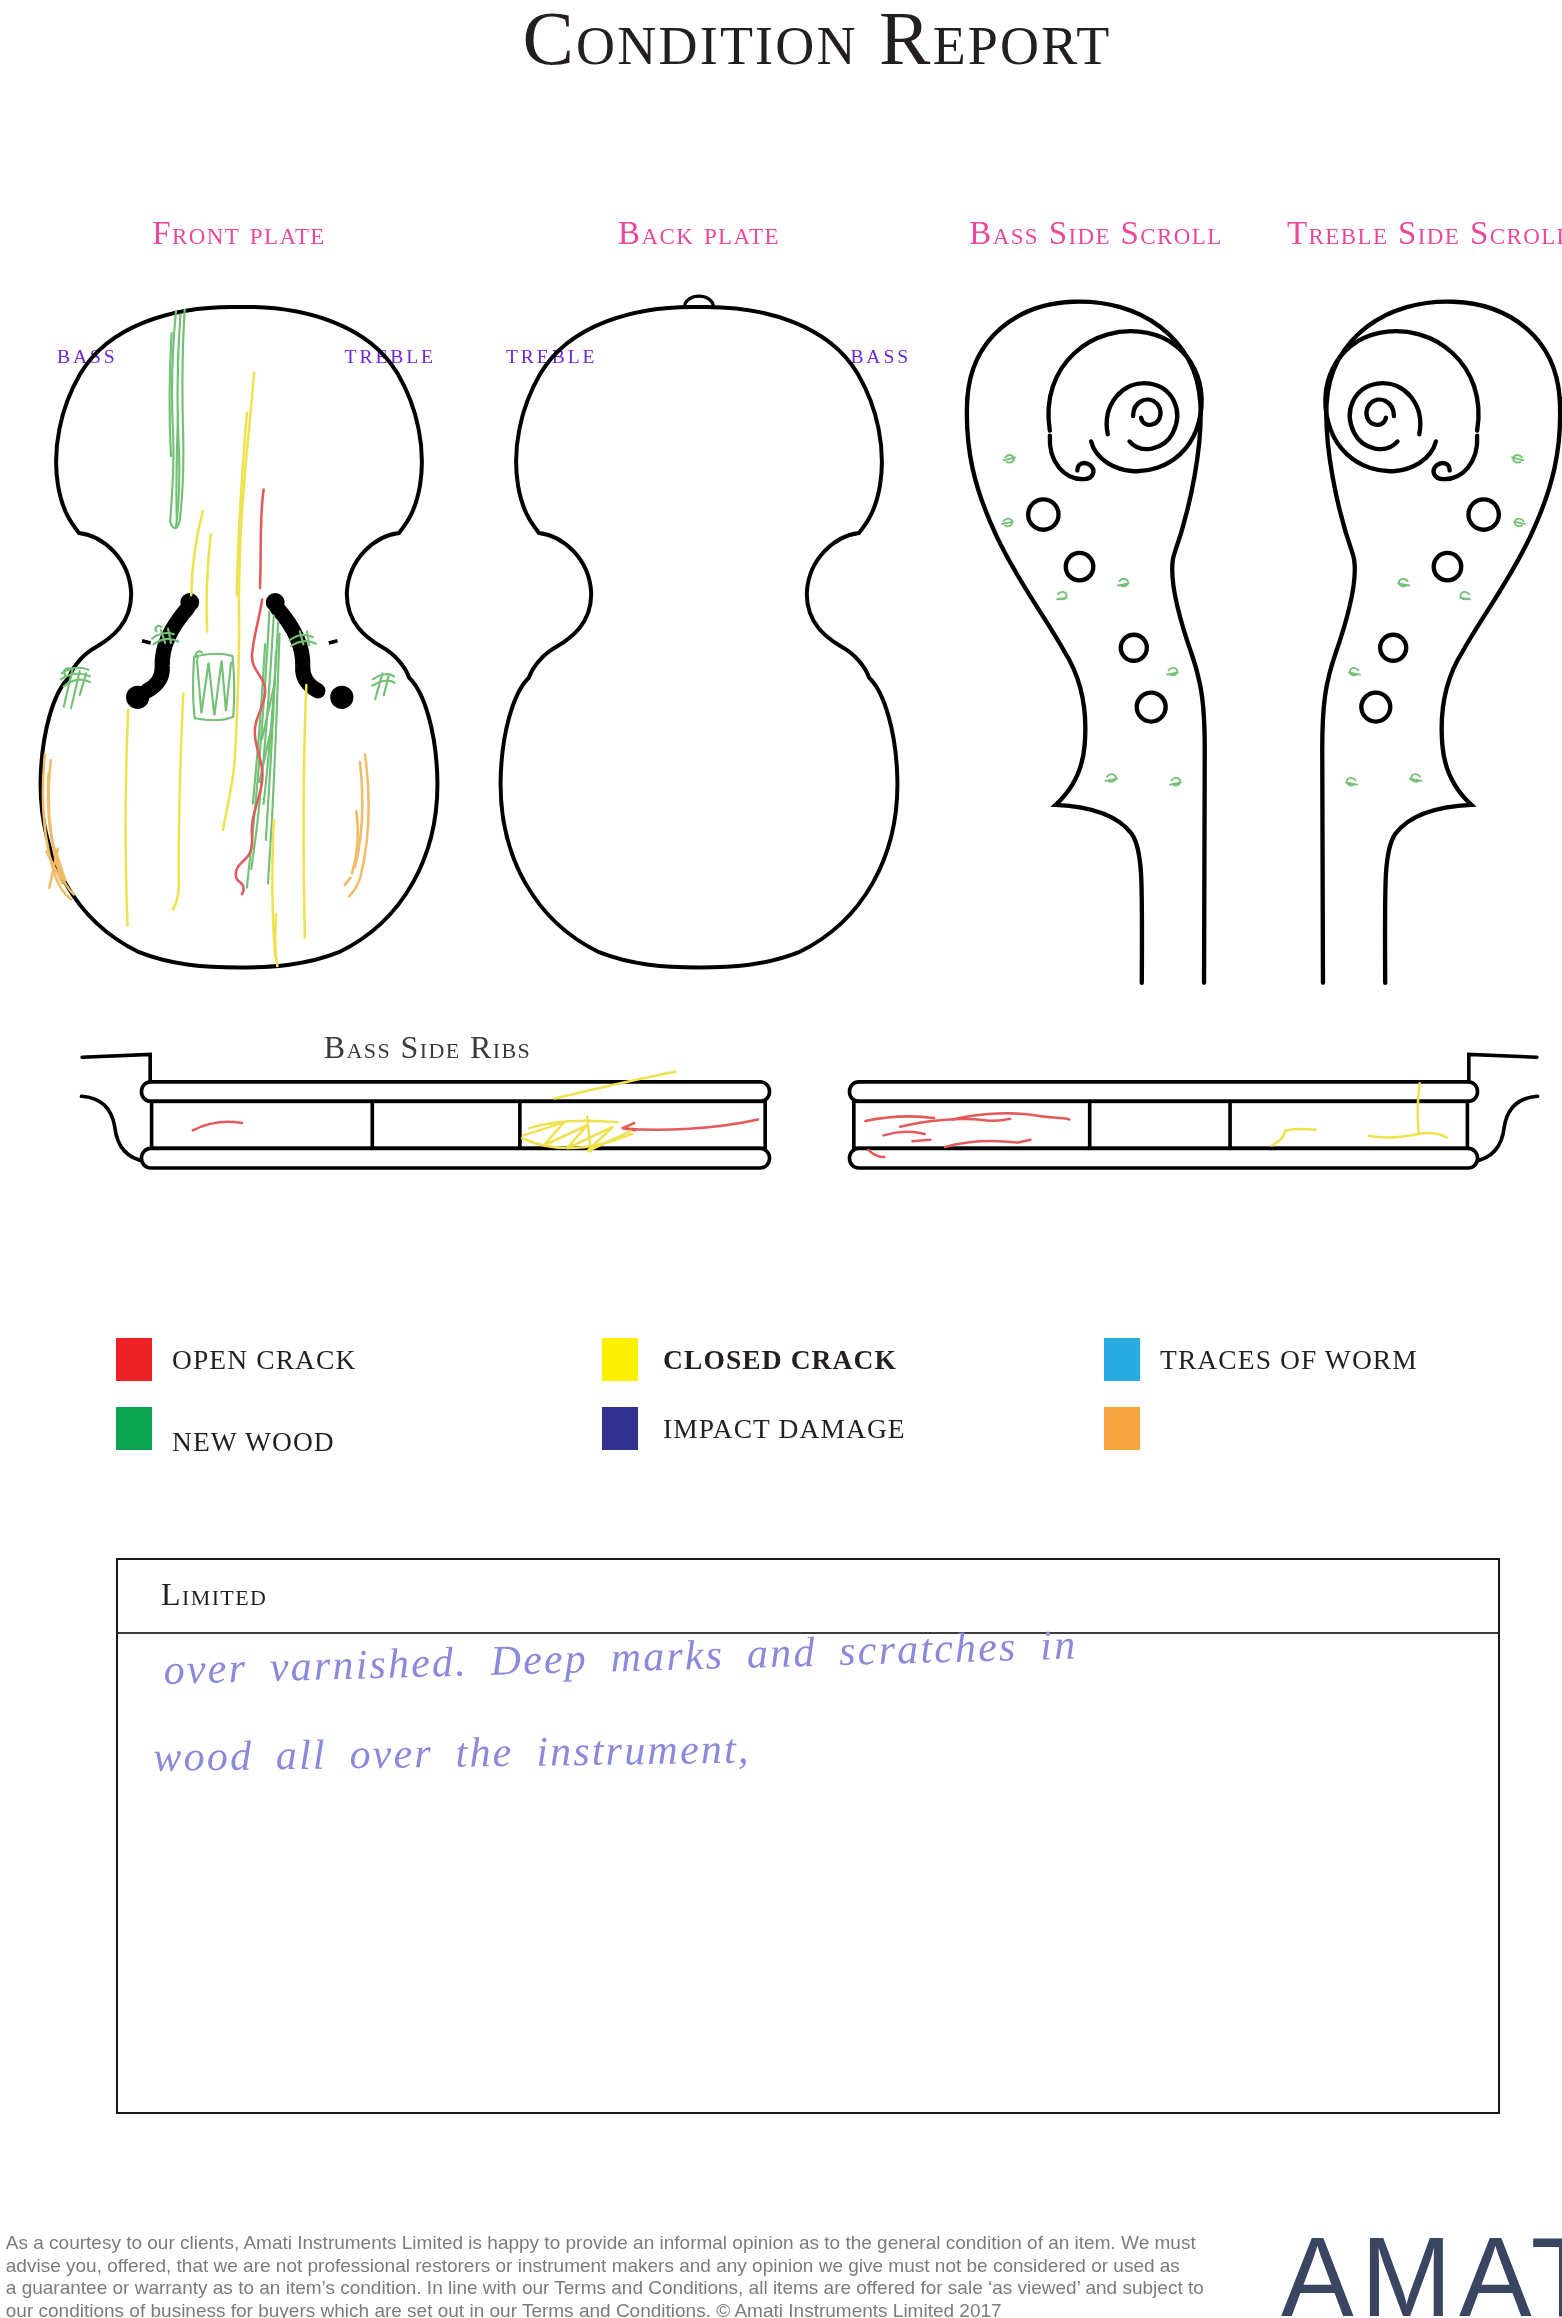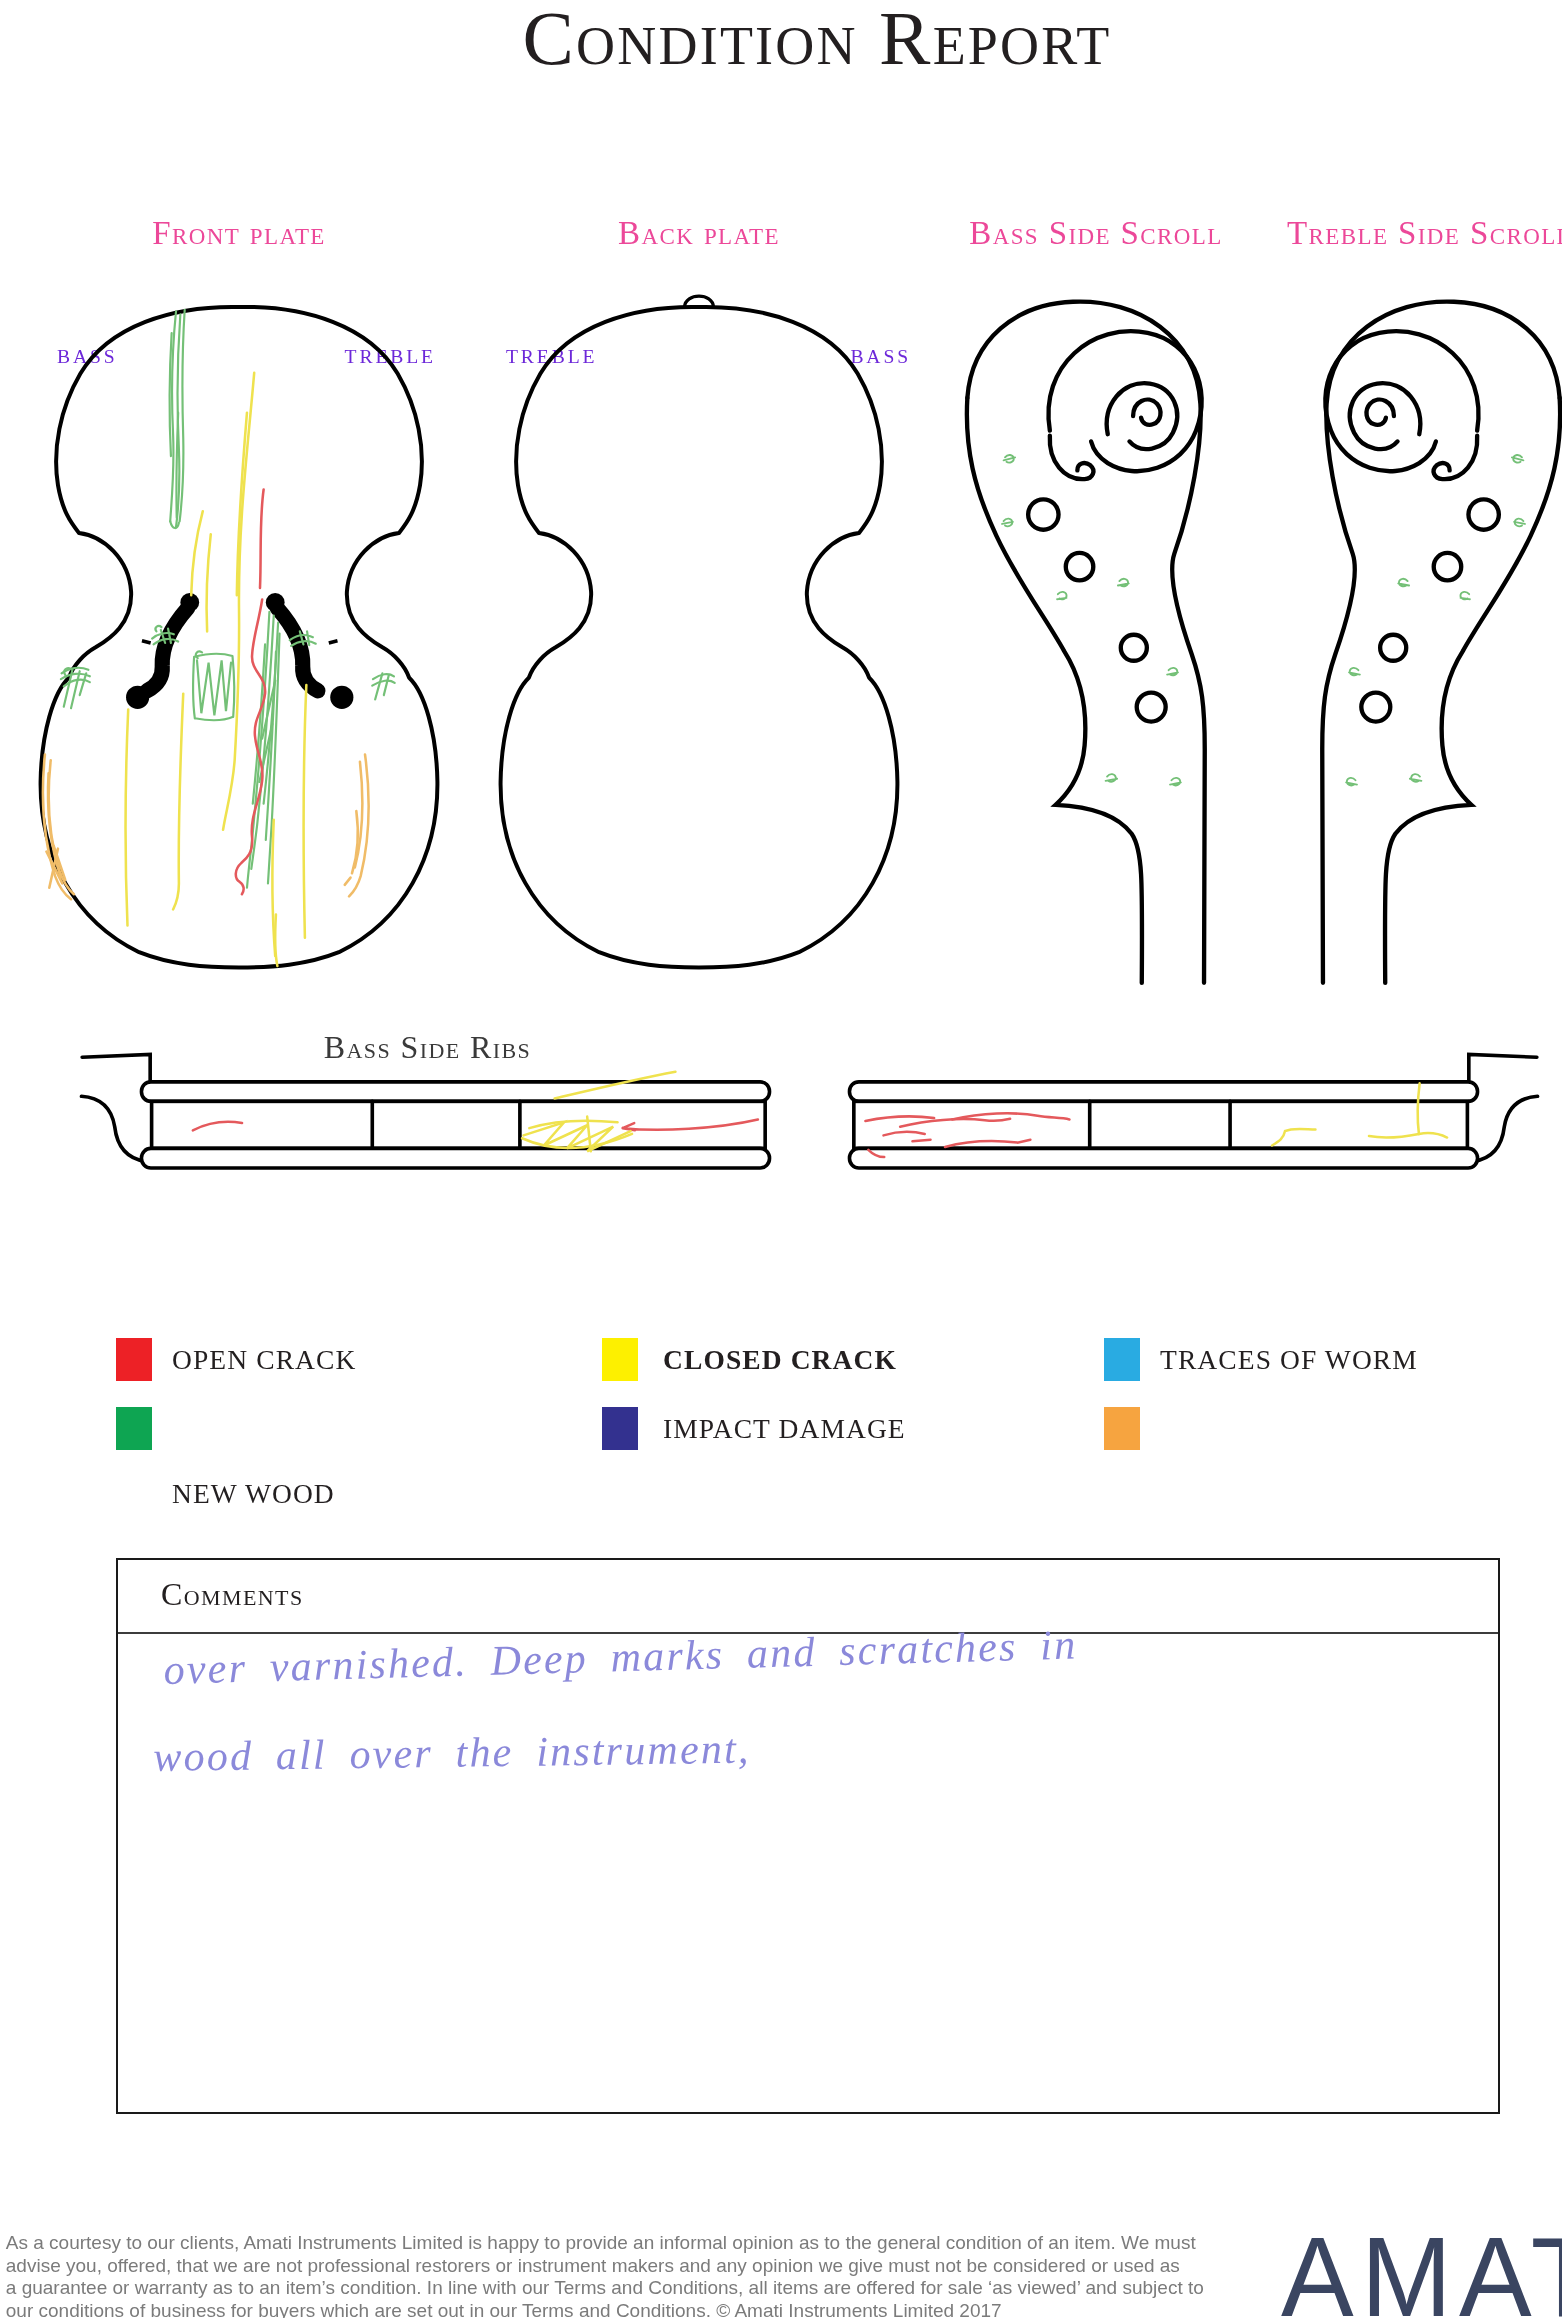--- a/index.html
+++ b/index.html
@@ -234,28 +234,28 @@
     </g>
   </svg>
 
   <div class="abs legend-chip" style="left: 116px; top: 1338px; background-color: rgb(237, 33, 38);"></div>
   <div class="abs legend-label" style="left:172px;top:1338px;">OPEN CRACK</div>
   <div class="abs legend-chip" style="left: 602px; top: 1338px; background-color: rgb(253, 240, 0);"></div>
   <div class="abs legend-label bold" style="left:663px;top:1338px;">CLOSED CRACK</div>
   <div class="abs legend-chip" style="left: 1104px; top: 1338px; background-color: rgb(41, 171, 226);"></div>
   <div class="abs legend-label" style="left:1160px;top:1338px;">TRACES OF WORM</div>
   <div class="abs legend-chip" style="left: 116px; top: 1407px; background-color: rgb(14, 165, 82);"></div>
-  <div class="abs legend-label" style="left:172px;top:1472px;">NEW WOOD</div>
+  <div class="abs legend-label" style="left:172px;top:1420px;">NEW WOOD</div>
   <div class="abs legend-chip" style="left: 602px; top: 1407px; background-color: rgb(51, 49, 143);"></div>
   <div class="abs legend-label" style="left:663px;top:1407px;">IMPACT DAMAGE</div>
   <div class="abs legend-chip" style="left: 1104px; top: 1407px; background-color: rgb(246, 164, 64);"></div>
 
   <div class="abs comments-box">
     <div class="comments-head">
-      <span>Comments</span>
+      <span>Limited</span>
     </div>
     <div class="abs hand hand1" style="color: rgb(139, 137, 218);">over varnished. Deep marks and scratches in</div>
     <div class="abs hand hand2" style="color: rgb(139, 137, 218);">wood all over the instrument,</div>
   </div>
 
   <div class="abs footer-text">
     <div>As a courtesy to our clients, Amati Instruments Limited is happy to provide an informal opinion as to the general condition of an item. We must</div>
     <div>advise you, offered, that we are not professional restorers or instrument makers and any opinion we give must not be considered or used as</div>
     <div>a guarantee or warranty as to an item’s condition. In line with our Terms and Conditions, all items are offered for sale ‘as viewed’ and subject to</div>
     <div>our conditions of business for buyers which are set out in our Terms and Conditions. © Amati Instruments Limited 2017</div>

